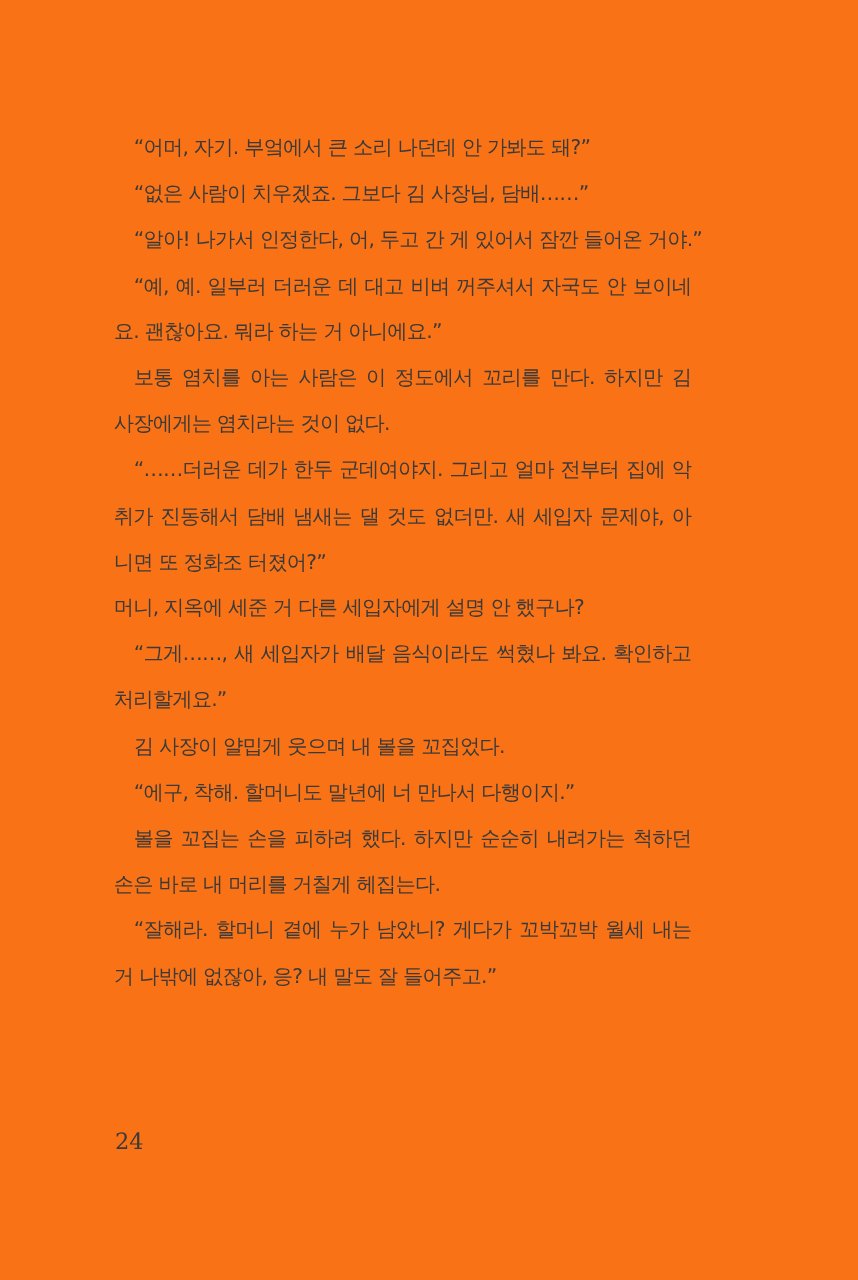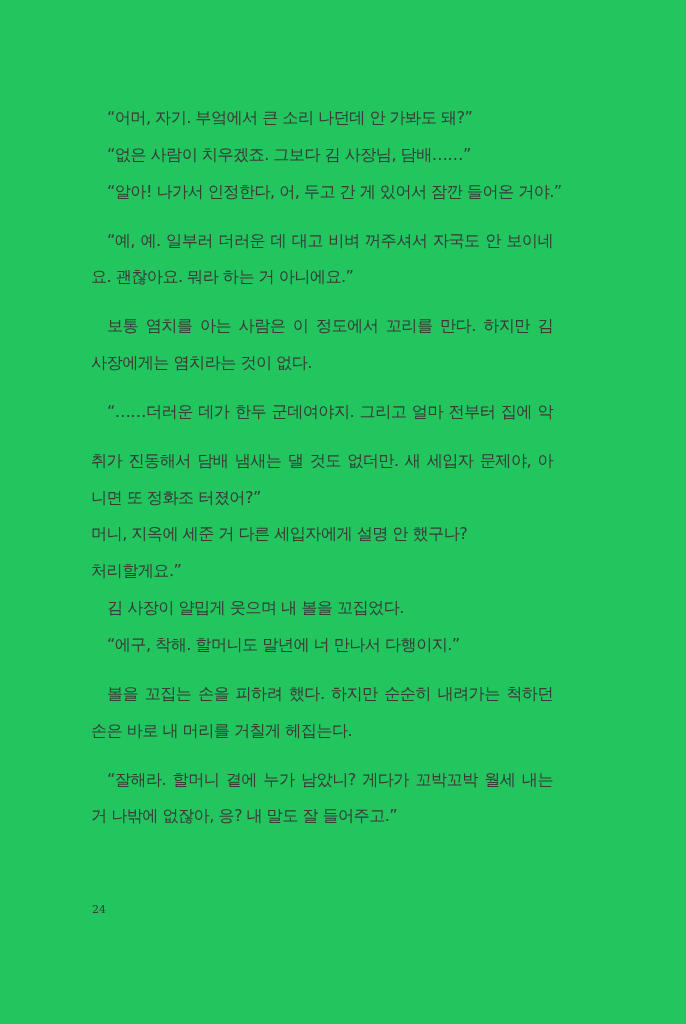--- a/index.html
+++ b/index.html
@@ -1,54 +1,55 @@
 <!DOCTYPE html>
 <html><head>
   <meta charset="utf-8">
   <style>
     html, body { margin: 0; padding: 0; background: #ffffff; }
     body { width: 686px; height: 1024px; position: relative; overflow: hidden; }
     .page {
       position: absolute; left: 0; top: 0; width: 686px; height: 1024px;
-      background: #22c55e;
+      background: #f97316;
     }
     .text-block {
       position: absolute; left: 91px; top: 104px; width: 462px;
       font-family: "DejaVu Sans", "Liberation Sans", sans-serif;
       font-size: 16.2px; color: #3a3a3a;
       letter-spacing: -0.6px;
     }
     .line {
       height: 36.85px; line-height: 28px;
       white-space: nowrap;
     }
     .line.indent { padding-left: 16px; }
-    .line.justify { text-align: justify; text-align-last: justify; margin-top: 12px; }
+    .line.justify { text-align: justify; text-align-last: justify; }
     .page-number {
       position: absolute; left: 92px; top: 903px;
       font-family: "DejaVu Serif", "Liberation Serif", serif;
-      font-size: 11px; color: #3a3a3a;
+      font-size: 18px; color: #3a3a3a;
     }
   </style>
 </head>
 <body>
 
 <div class="page">
   <div class="text-block">
     <div class="line indent">“어머, 자기. 부엌에서 큰 소리 나던데 안 가봐도 돼?”</div>
     <div class="line indent">“없은 사람이 치우겠죠. 그보다 김 사장님, 담배……”</div>
     <div class="line indent">“알아! 나가서 인정한다, 어, 두고 간 게 있어서 잠깐 들어온 거야.”</div>
     <div class="line indent justify">“예, 예. 일부러 더러운 데 대고 비벼 꺼주셔서 자국도 안 보이네</div>
     <div class="line">요. 괜찮아요. 뭐라 하는 거 아니에요.”</div>
     <div class="line indent justify">보통 염치를 아는 사람은 이 정도에서 꼬리를 만다. 하지만 김</div>
     <div class="line">사장에게는 염치라는 것이 없다.</div>
     <div class="line indent justify">“……더러운 데가 한두 군데여야지. 그리고 얼마 전부터 집에 악</div>
     <div class="line justify">취가 진동해서 담배 냄새는 댈 것도 없더만. 새 세입자 문제야, 아</div>
     <div class="line">니면 또 정화조 터졌어?”</div>
     <div class="line">머니, 지옥에 세준 거 다른 세입자에게 설명 안 했구나?</div>
+    <div class="line indent justify">“그게……, 새 세입자가 배달 음식이라도 썩혔나 봐요. 확인하고</div>
     <div class="line">처리할게요.”</div>
     <div class="line indent">김 사장이 얄밉게 웃으며 내 볼을 꼬집었다.</div>
     <div class="line indent">“에구, 착해. 할머니도 말년에 너 만나서 다행이지.”</div>
     <div class="line indent justify">볼을 꼬집는 손을 피하려 했다. 하지만 순순히 내려가는 척하던</div>
     <div class="line">손은 바로 내 머리를 거칠게 헤집는다.</div>
     <div class="line indent justify">“잘해라. 할머니 곁에 누가 남았니? 게다가 꼬박꼬박 월세 내는</div>
     <div class="line">거 나밖에 없잖아, 응? 내 말도 잘 들어주고.”</div>
   </div>
   <div class="page-number">24</div>
 </div>

